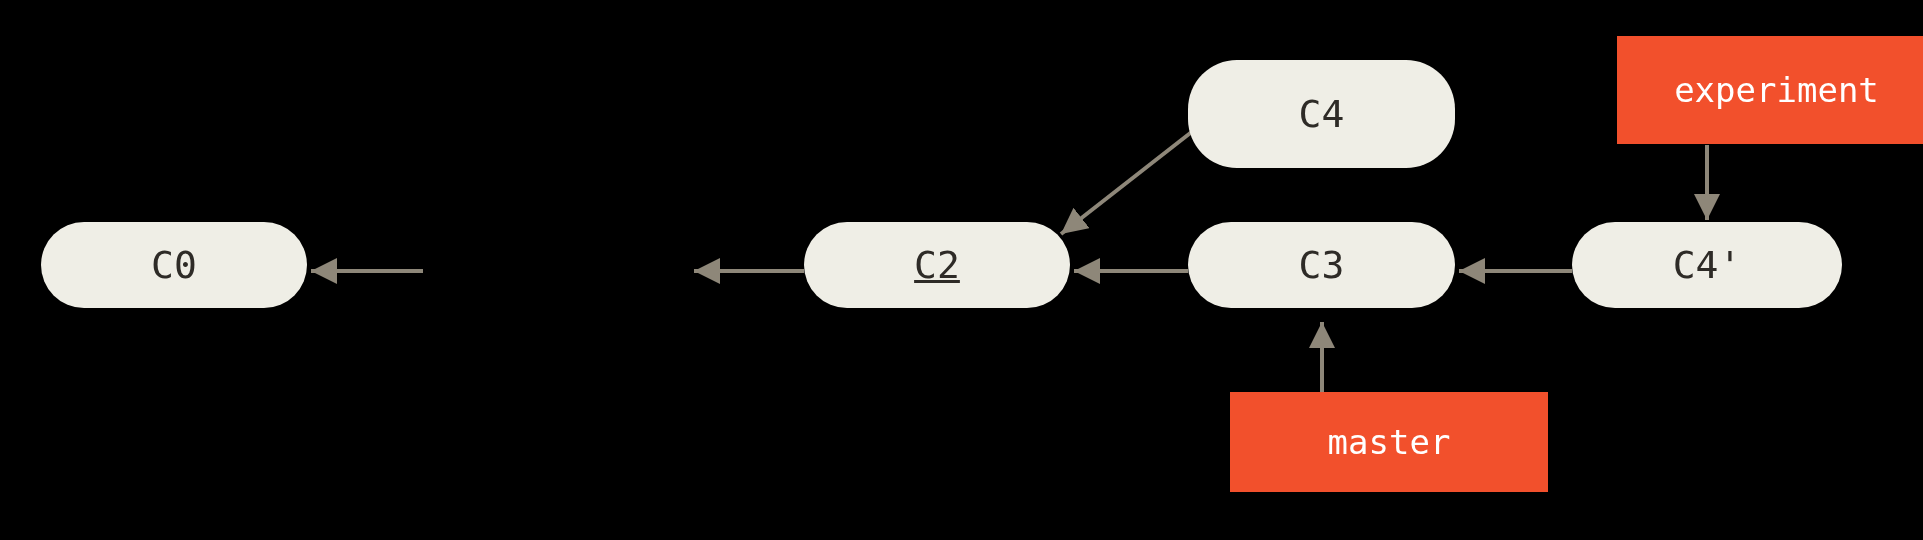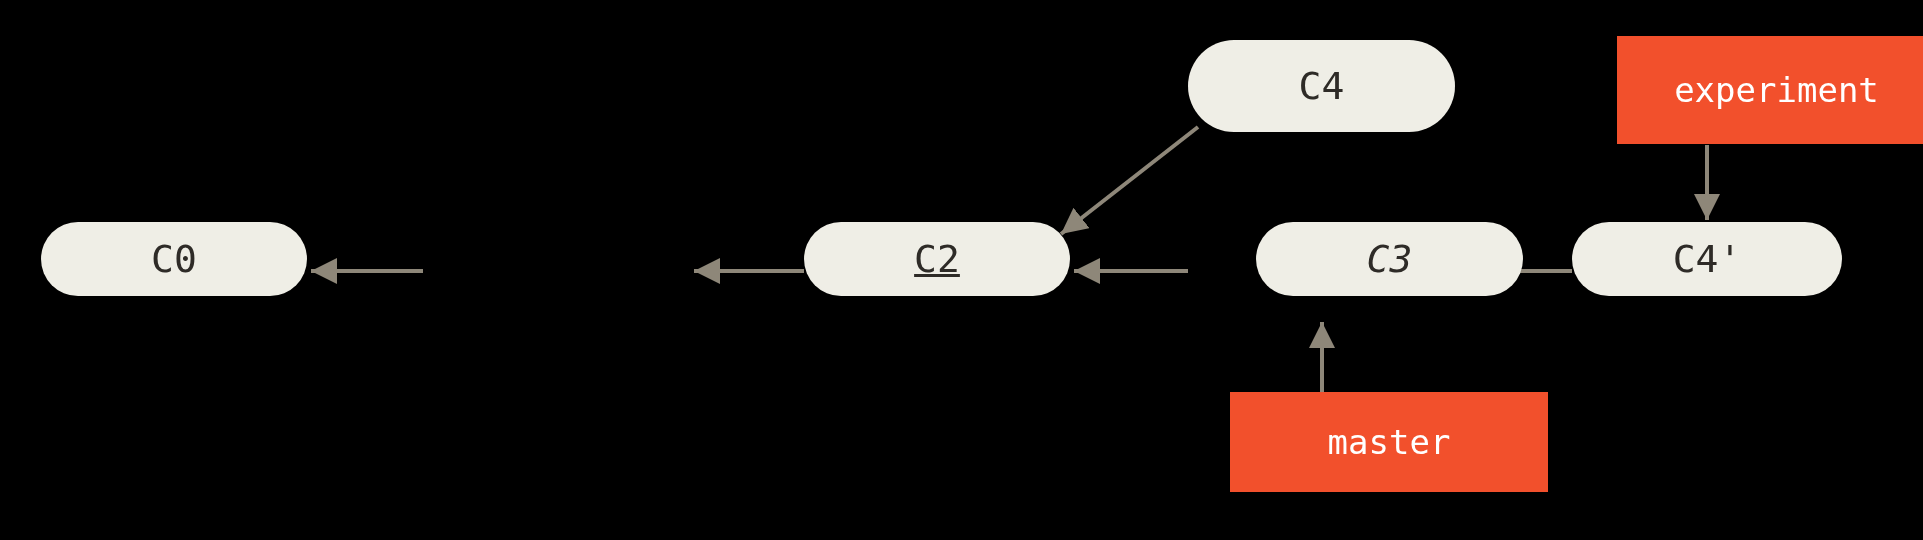--- a/index.html
+++ b/index.html
@@ -25,21 +25,21 @@
   .arrows line {
     stroke: var(--arrow, #8E8779);
     stroke-width: 4;
   }
   .arrowhead-shape {
     fill: var(--arrow, #8E8779);
     stroke: none;
   }
   .node {
     position: absolute;
-    height: 74px;
+    height: 86px;
     border-radius: 49px;
     background: var(--node-fill, #EFEEE6);
     color: var(--node-text, #2E2B27);
     display: flex;
     align-items: center;
     justify-content: center;
     font-size: 38px;
     line-height: 1;
   }
   .branch {
@@ -49,22 +49,22 @@
     display: flex;
     align-items: center;
     justify-content: center;
     font-size: 34px;
     line-height: 1;
     margin-left: 39px;
   }
   .n-c0  { left: 41px;   top: 222px; width: 266px; }
   .n-c1  { left: 423px;  top: 222px; width: 266px; }
   .n-c2  { left: 804px;  top: 222px; width: 266px; text-decoration: underline; }
-  .n-c3  { left: 1256px; top: 222px; width: 267px; font-style: italic; }
-  .n-c4  { left: 1188px; top: 40px;  width: 267px; height: 92px; }
+  .n-c3  { left: 1188px; top: 222px; width: 267px; }
+  .n-c4  { left: 1188px; top: 60px;  width: 267px; height: 108px; }
   .n-c4p { left: 1572px; top: 222px; width: 270px; }
   .b-experiment { left: 1578px; top: 36px;  width: 319px; height: 108px; }
   .b-master     { left: 1191px; top: 392px; width: 318px; height: 100px; }
 </style>
 </head>
 <body>
 
 <div class="canvas">
 
   <svg class="arrows" viewBox="0 0 1923 540" xmlns="http://www.w3.org/2000/svg">

